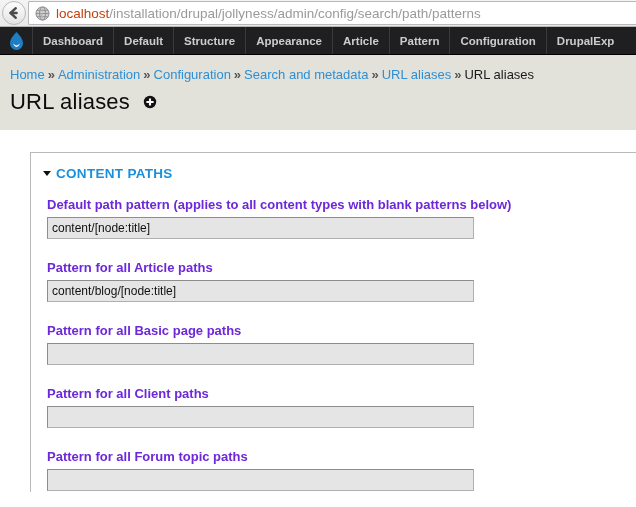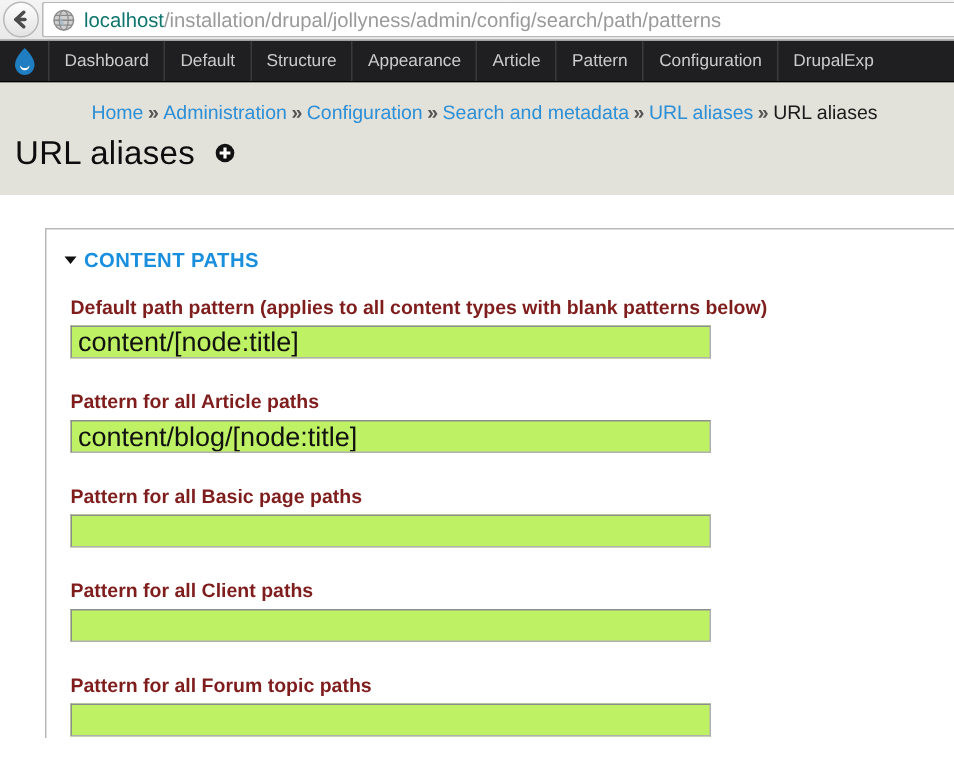--- a/index.html
+++ b/index.html
@@ -60,21 +60,21 @@
     flex: 0 0 auto;
     margin-right: 6px;
   }
   .url-text {
     font-family: "Liberation Sans", sans-serif;
     font-size: 13.5px;
     color: #9a9a9a;
     white-space: nowrap;
     overflow: hidden;
   }
-  .url-host { color: #0f766e; }
+  .url-host { color: #c2410c; }
 
   
   .admin-toolbar {
     height: 27px;
     background: #1f1f21;
     display: flex;
     align-items: stretch;
     border-bottom: 1px solid #000;
   }
   .toolbar-logo {
@@ -82,20 +82,21 @@
     display: flex;
     align-items: center;
     justify-content: center;
     flex: 0 0 auto;
   }
   .toolbar-menu {
     display: flex;
     align-items: stretch;
     flex: 1 1 auto;
     overflow: hidden;
+    font-weight: bold;
   }
   .toolbar-item {
     display: flex;
     align-items: center;
     padding: 0 10px;
     color: #ccc;
     font-size: 11.5px;
     font-family: "Liberation Sans", sans-serif;
     border-left: 1px solid #3a3a3c;
     white-space: nowrap;
@@ -108,21 +109,20 @@
     padding: 0;
     height: 75px;
     position: relative;
     box-sizing: border-box;
   }
   .breadcrumb {
     padding: 12px 0 0 10px;
     font-size: 13px;
     color: #333;
     white-space: nowrap;
-    text-align: center;
   }
   .breadcrumb a {
     color: #2d8fd5;
     text-decoration: none;
   }
   .breadcrumb .sep {
     color: #555;
     margin: 0 3px;
     font-weight: bold;
   }
@@ -182,38 +182,38 @@
     letter-spacing: 0.3px;
     font-family: "Liberation Sans", sans-serif;
   }
   .form-item {
     padding-left: 16px;
     margin-bottom: 21px;
   }
   .form-label {
     font-weight: bold;
     font-size: 13px;
-    color: #7f1d1d;
+    color: #6d28d9;
     display: block;
     margin-bottom: 5px;
     white-space: nowrap;
     font-family: "Liberation Sans", sans-serif;
   }
   .form-input {
     width: 427px;
     height: 22px;
     border: 1px solid #b0b0b0;
     border-top-color: #8d8d8d;
     border-left-color: #8d8d8d;
     box-sizing: border-box;
     font-family: "Liberation Sans", sans-serif;
-    font-size: 18px;
+    font-size: 12px;
     color: #111;
     padding: 1px 4px;
-    background: #bef264;
+    background: #e5e5e5;
     outline: none;
     border-radius: 0;
   }
 </style>
 </head>
 <body>
 
 <div class="browser-chrome">
   <div class="back-button">
     <svg width="16" height="16" viewBox="0 0 16 16">

